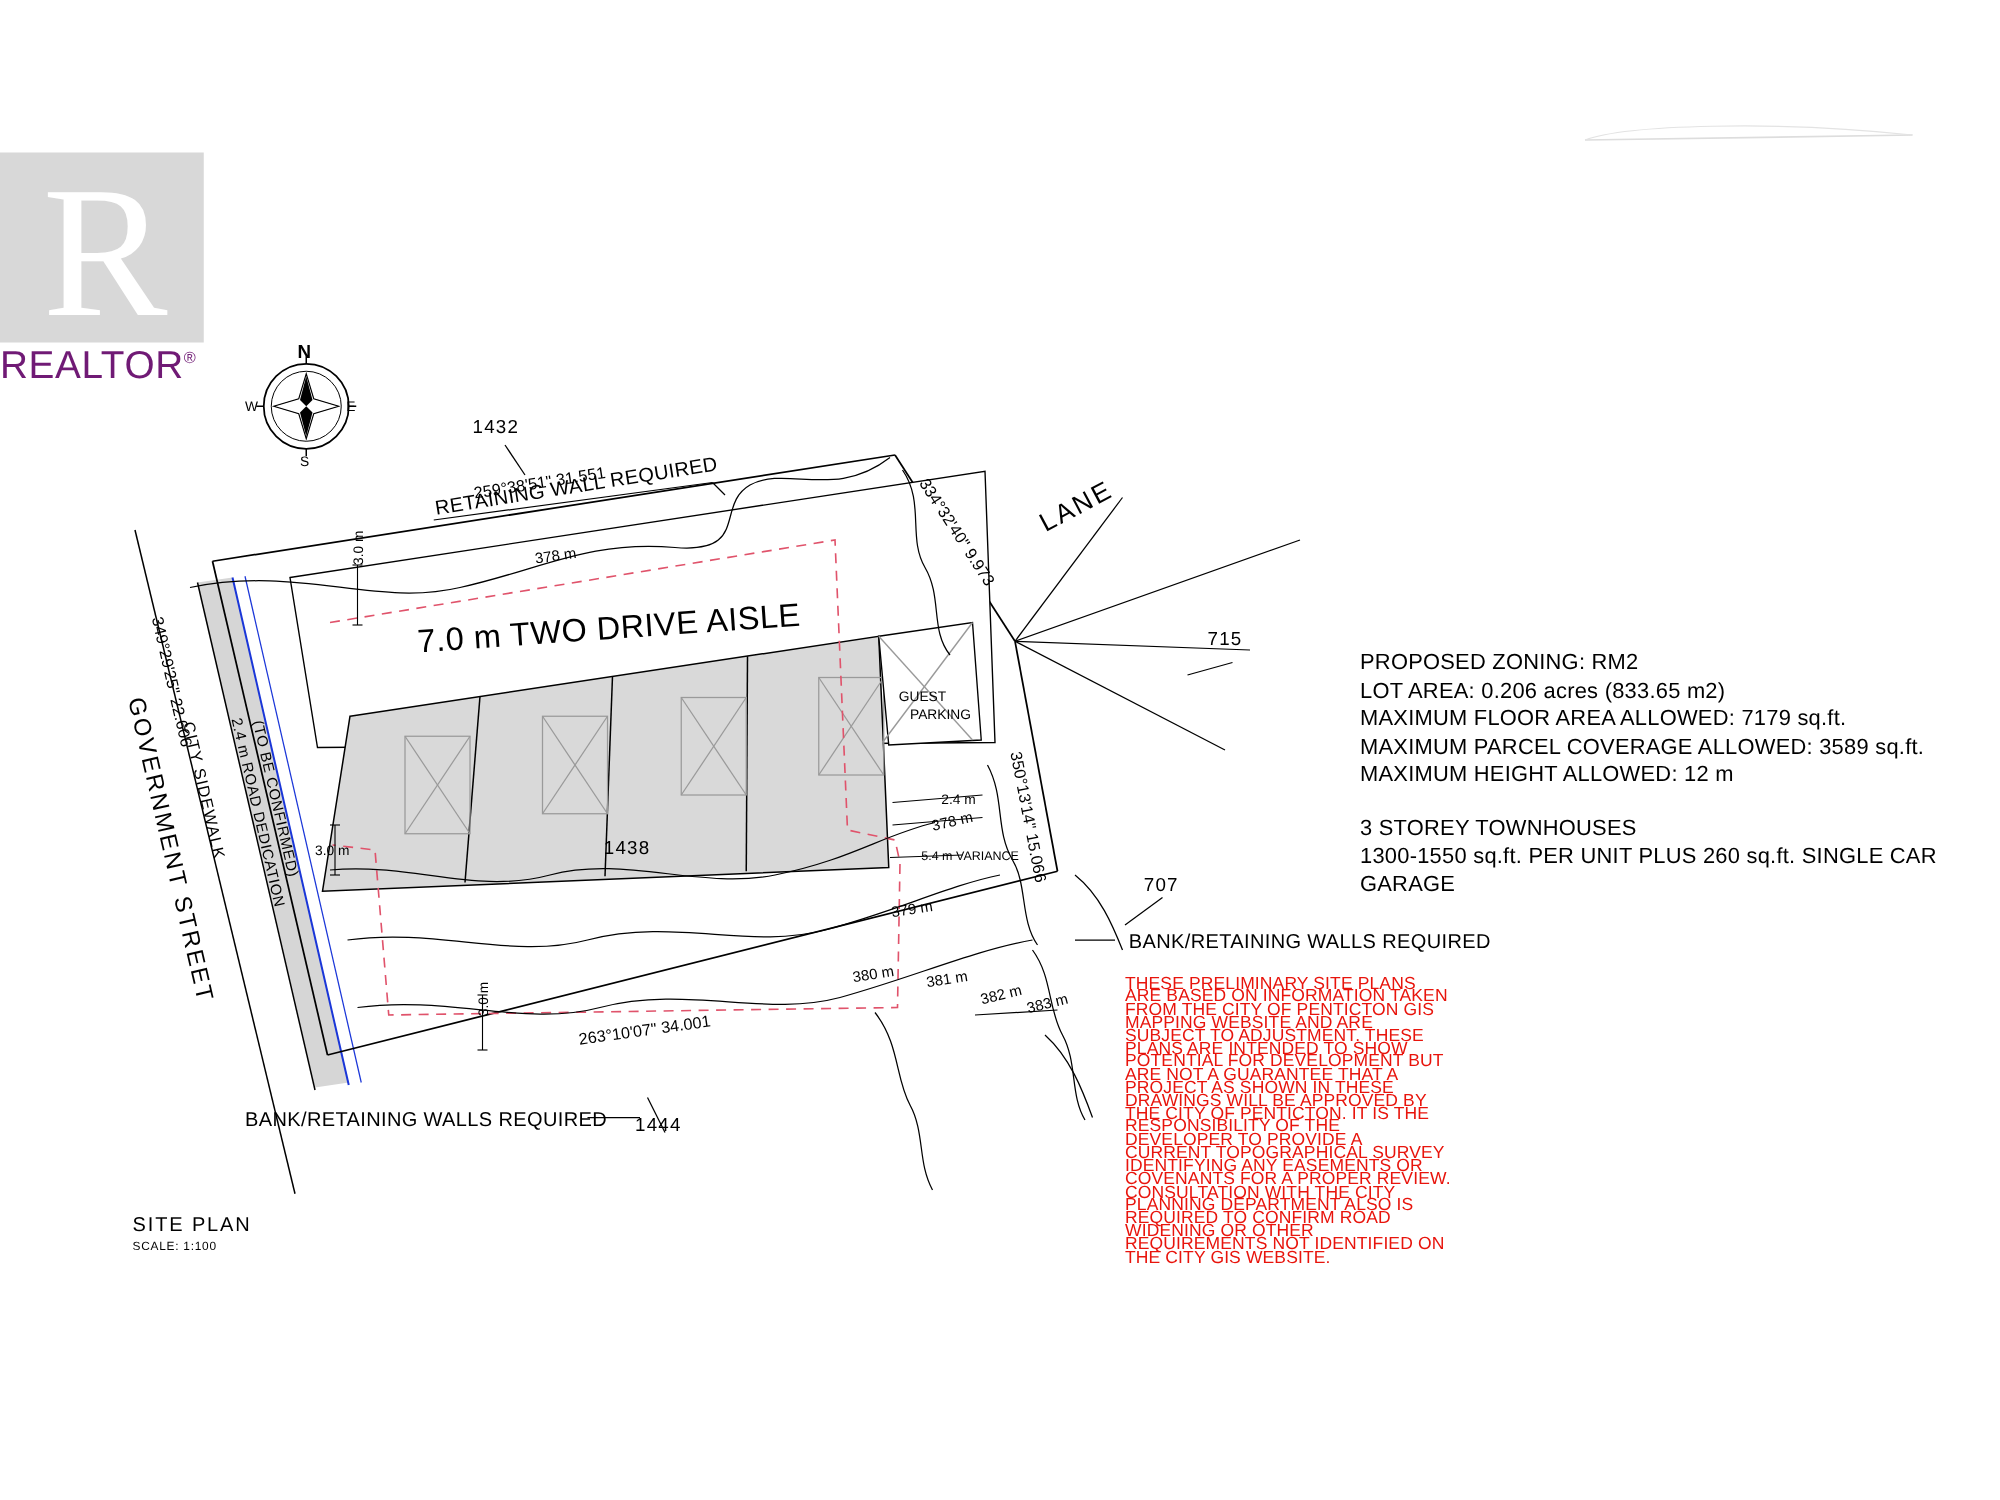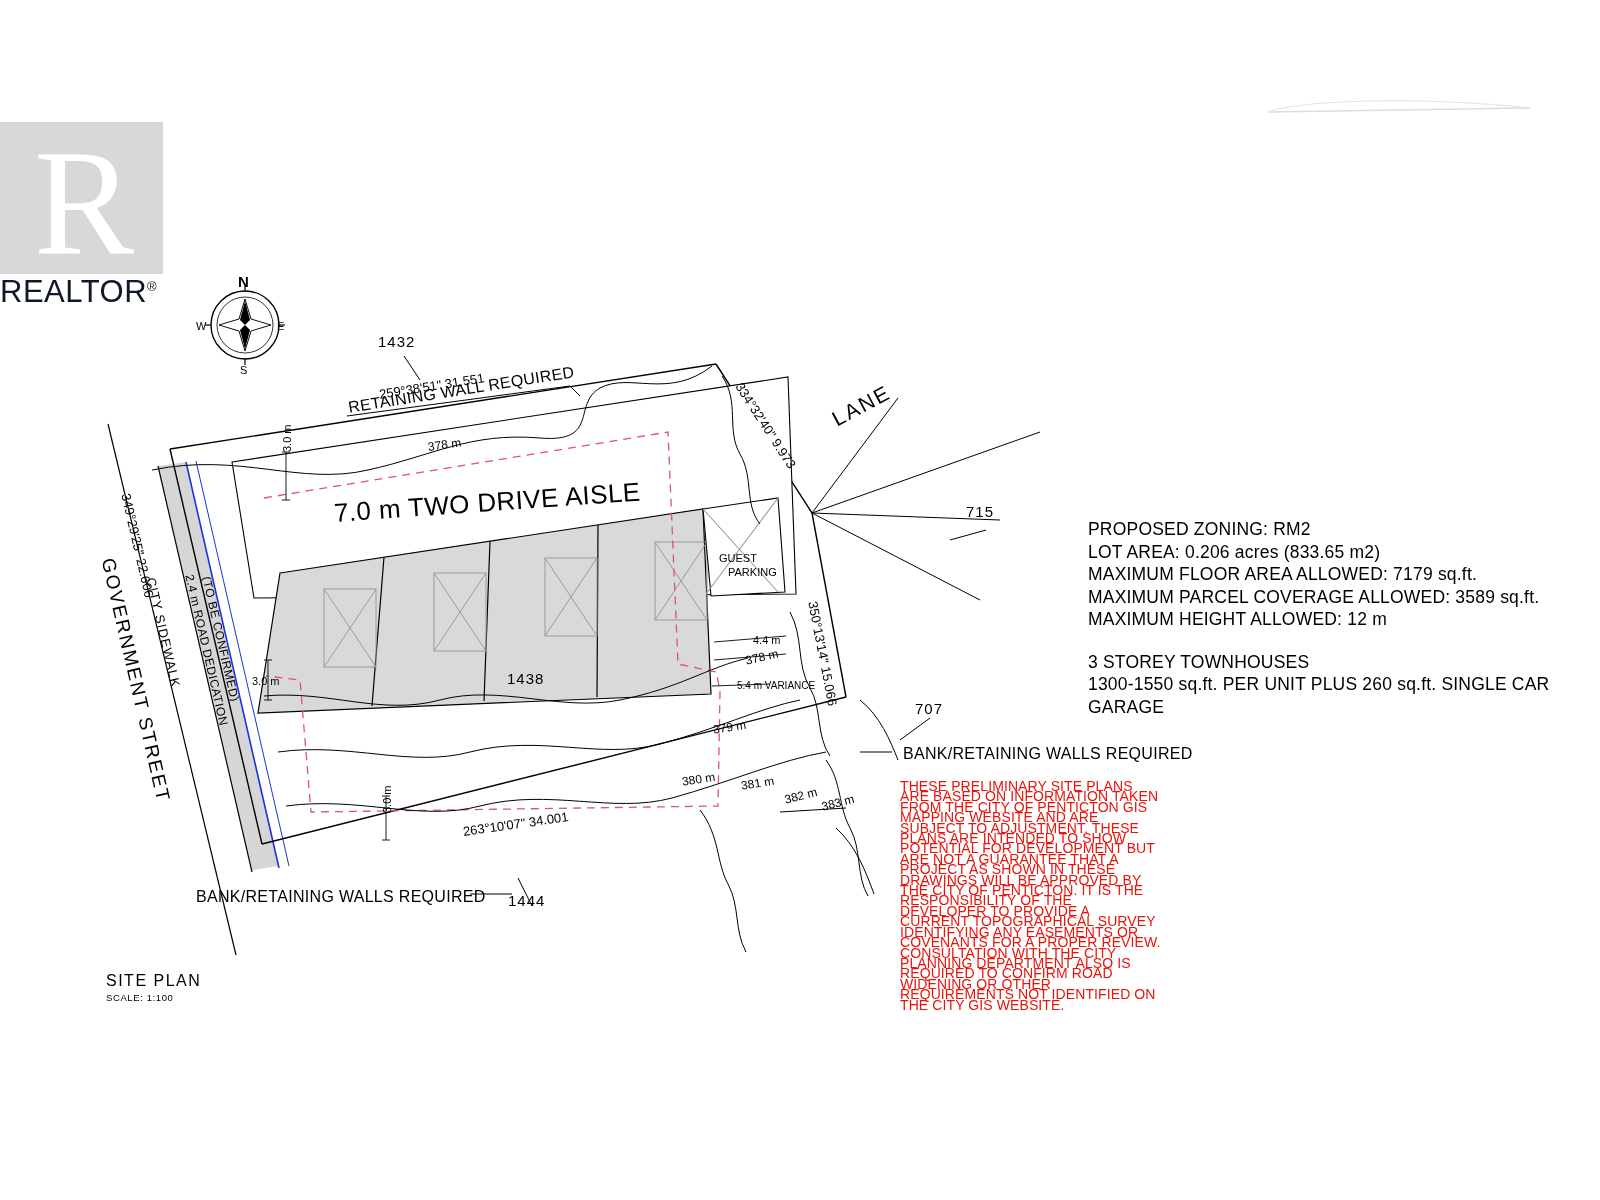--- a/index.html
+++ b/index.html
@@ -40,21 +40,21 @@
     font-family: "Liberation Serif", serif;
     font-size: 150px;
     line-height: 105px;
     font-weight: 400;
     letter-spacing: -2px;
   }
   #realtor-logo .rword {
     position: absolute;
     left: 0px; top: 152px;
     width: 185px;
-    color: #0f172a;
+    color: #701a75;
     font-family: "Liberation Sans", sans-serif;
     font-size: 31px;
     letter-spacing: 0.5px;
     font-weight: 400;
   }
   #realtor-logo .rword sup {
     font-size: 13px;
     vertical-align: super;
   }
 
@@ -248,21 +248,21 @@
 
   <div class="lbl" style="left:238px; top:273px; font-size:15px; font-weight:bold;">N</div>
   <div class="lbl" style="left:240px; top:364px; font-size:11px;">S</div>
   <div class="lbl" style="left:277px; top:320px; font-size:11px;">E</div>
   <div class="lbl" style="left:196px; top:320px; font-size:11px;">W</div>
 
   <div class="lbl lot-num" style="left:378px; top:333px;">1432</div>
   <div class="lbl lot-num" style="left:508px; top:892px;">1444</div>
   <div class="lbl lot-num" style="left:966px; top:503px;">715</div>
   <div class="lbl lot-num" style="left:915px; top:700px;">707</div>
-  <div class="lbl lot-num" style="left:483px; top:670px;margin-left:24px;">1438</div>
+  <div class="lbl lot-num" style="left:483px; top:670px;">1438</div>
 
   <div class="lbl" style="left:118px; top:556px; font-size:19px; letter-spacing:2px; transform:rotate(77deg); transform-origin:left top;">GOVERNMENT STREET</div>
   <div class="lbl" style="left:828px; top:410px; font-size:21px; letter-spacing:2px; transform:rotate(-28deg); transform-origin:left top;">LANE</div>
 
   <div class="lbl" style="left:158px; top:576px; font-size:13px; letter-spacing:1px; transform:rotate(77deg); transform-origin:left top;">CITY SIDEWALK</div>
   <div class="lbl" style="left:196px; top:573px; font-size:12px; letter-spacing:.5px; transform:rotate(77deg); transform-origin:left top;">2.4 m ROAD DEDICATION</div>
   <div class="lbl" style="left:213px; top:575px; font-size:12px; letter-spacing:.5px; transform:rotate(77deg); transform-origin:left top;">(TO BE CONFIRMED)</div>
 
   <div class="lbl bearing" style="left:378px; top:387px; transform:rotate(-9deg); transform-origin:left top;">259°38'51" 31.551</div>
   <div class="lbl bearing" style="left:745px; top:380px; transform:rotate(57deg); transform-origin:left top;">334°32'40" 9.973</div>
@@ -275,21 +275,21 @@
   <div class="lbl" style="left:719px; top:552px; font-size:11px;">GUEST</div>
   <div class="lbl" style="left:716px; top:566px; font-size:11px;padding-left:12px;">PARKING</div>
 
   <div class="lbl bold-note" style="left:347px; top:399px; transform:rotate(-9deg); transform-origin:left top;">RETAINING WALL REQUIRED</div>
   <div class="lbl bold-note" style="left:196px; top:888px;">BANK/RETAINING WALLS REQUIRED</div>
   <div class="lbl bold-note" style="left:903px; top:745px;">BANK/RETAINING WALLS REQUIRED</div>
 
   <div class="lbl small-dim" style="left:281px; top:452px; transform:rotate(-90deg); transform-origin:left top;">3.0 m</div>
   <div class="lbl small-dim" style="left:252px; top:675px;">3.0 m</div>
   <div class="lbl small-dim" style="left:381px; top:813px; transform:rotate(-90deg); transform-origin:left top;">3.0 m</div>
-  <div class="lbl small-dim" style="left:753px; top:634px;">4.4 m</div>
+  <div class="lbl small-dim" style="left:753px; top:634px;">2.4 m</div>
   <div class="lbl tiny-dim" style="left:737px; top:680px;">5.4 m VARIANCE</div>
 
   <div class="lbl contour" style="left:427px; top:440px; transform:rotate(-8deg); transform-origin:left top;">378 m</div>
   <div class="lbl contour" style="left:744px; top:654px; transform:rotate(-13deg); transform-origin:left top;">378 m</div>
   <div class="lbl contour" style="left:712px; top:723px; transform:rotate(-9deg); transform-origin:left top;">379 m</div>
   <div class="lbl contour" style="left:681px; top:775px; transform:rotate(-9deg); transform-origin:left top;">380 m</div>
   <div class="lbl contour" style="left:740px; top:779px; transform:rotate(-9deg); transform-origin:left top;">381 m</div>
   <div class="lbl contour" style="left:783px; top:793px; transform:rotate(-14deg); transform-origin:left top;">382 m</div>
   <div class="lbl contour" style="left:820px; top:800px; transform:rotate(-14deg); transform-origin:left top;">383 m</div>
 

